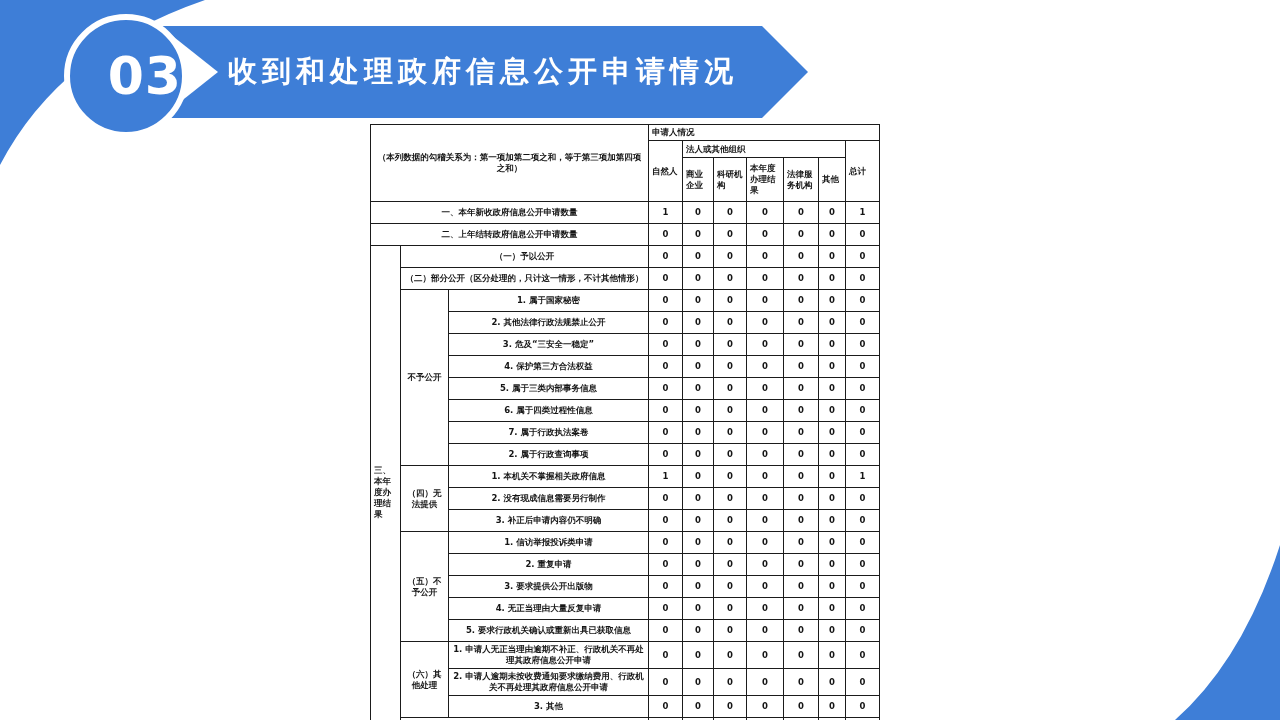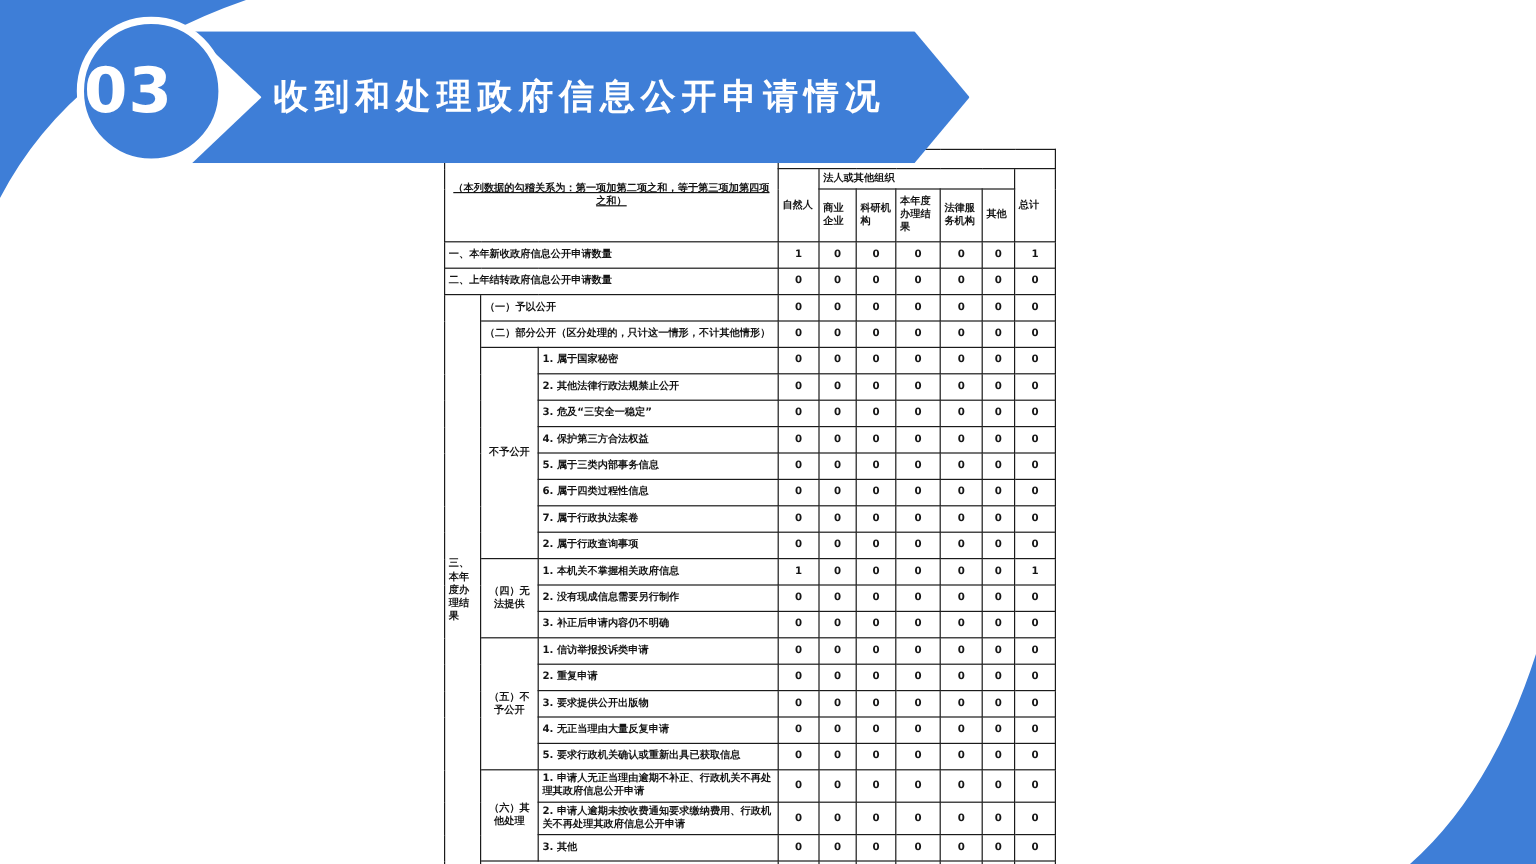--- a/index.html
+++ b/index.html
@@ -12,27 +12,27 @@
 
   
   .corner{position:absolute;color:var(--accent);}
   .corner.tl{left:0;top:0;}
   .corner.br{right:0;bottom:0;}
 
   
   .badge{
     position:absolute;left:64px;top:14px;width:112px;height:112px;
     background:var(--accent);border:6px solid #ffffff;border-radius:50%;
-    display:flex;align-items:center;justify-content:flex-start;z-index:3;
+    display:flex;align-items:center;justify-content:flex-end;z-index:3;
   }
   .badge span{color:#fff;font-size:52px;font-weight:700;letter-spacing:1px;}
 
   
   .banner{
-    position:absolute;left:160px;top:26px;width:648px;height:110px;
+    position:absolute;left:160px;top:26px;width:648px;height:92px;
     background:var(--accent);z-index:2;
     clip-path:polygon(0 0,calc(100% - 46px) 0,100% 50%,calc(100% - 46px) 100%,0 100%);
     display:flex;align-items:center;
   }
   .banner-notch{
     position:absolute;left:0;top:0;width:58px;height:100%;background:#ffffff;
     clip-path:polygon(0 0,100% 50%,0 100%);
   }
   .banner-title{
     margin-left:68px;color:#ffffff;font-size:29px;font-weight:700;
@@ -46,26 +46,26 @@
   }
   table.stats td{
     border:1px solid #1b1b1b;font-size:8.5px;font-weight:700;color:#151515;
     padding:2px 3px;line-height:1.3;vertical-align:middle;overflow:hidden;
     word-break:break-all;
   }
   thead tr.h1{height:16px;}
   thead tr.h2{height:17px;}
   thead tr.h3{height:44px;}
   td.hd{text-align:left;}
-  td.note{font-size:8px;text-align:center;padding:2px 1px;text-decoration:underline;}
+  td.note{font-size:8px;text-align:center;padding:2px 1px;}
   tbody td{height:17px;}
   td.num{text-align:center;font-weight:400;}
   td.ga{text-align:left;padding:1px;}
   td.gb{text-align:center;padding:2px 5px;}
-  td.lbl{text-align:left;}
+  td.lbl{text-align:center;}
 </style>
 </head>
 <body>
 
 <div class="slide">
 
   <svg class="corner tl" width="210" height="170" viewBox="0 0 210 170" aria-hidden="true">
     <path d="M0,0 L205,0 Q60,50 0,165 Z" fill="currentColor"></path>
   </svg>
 

